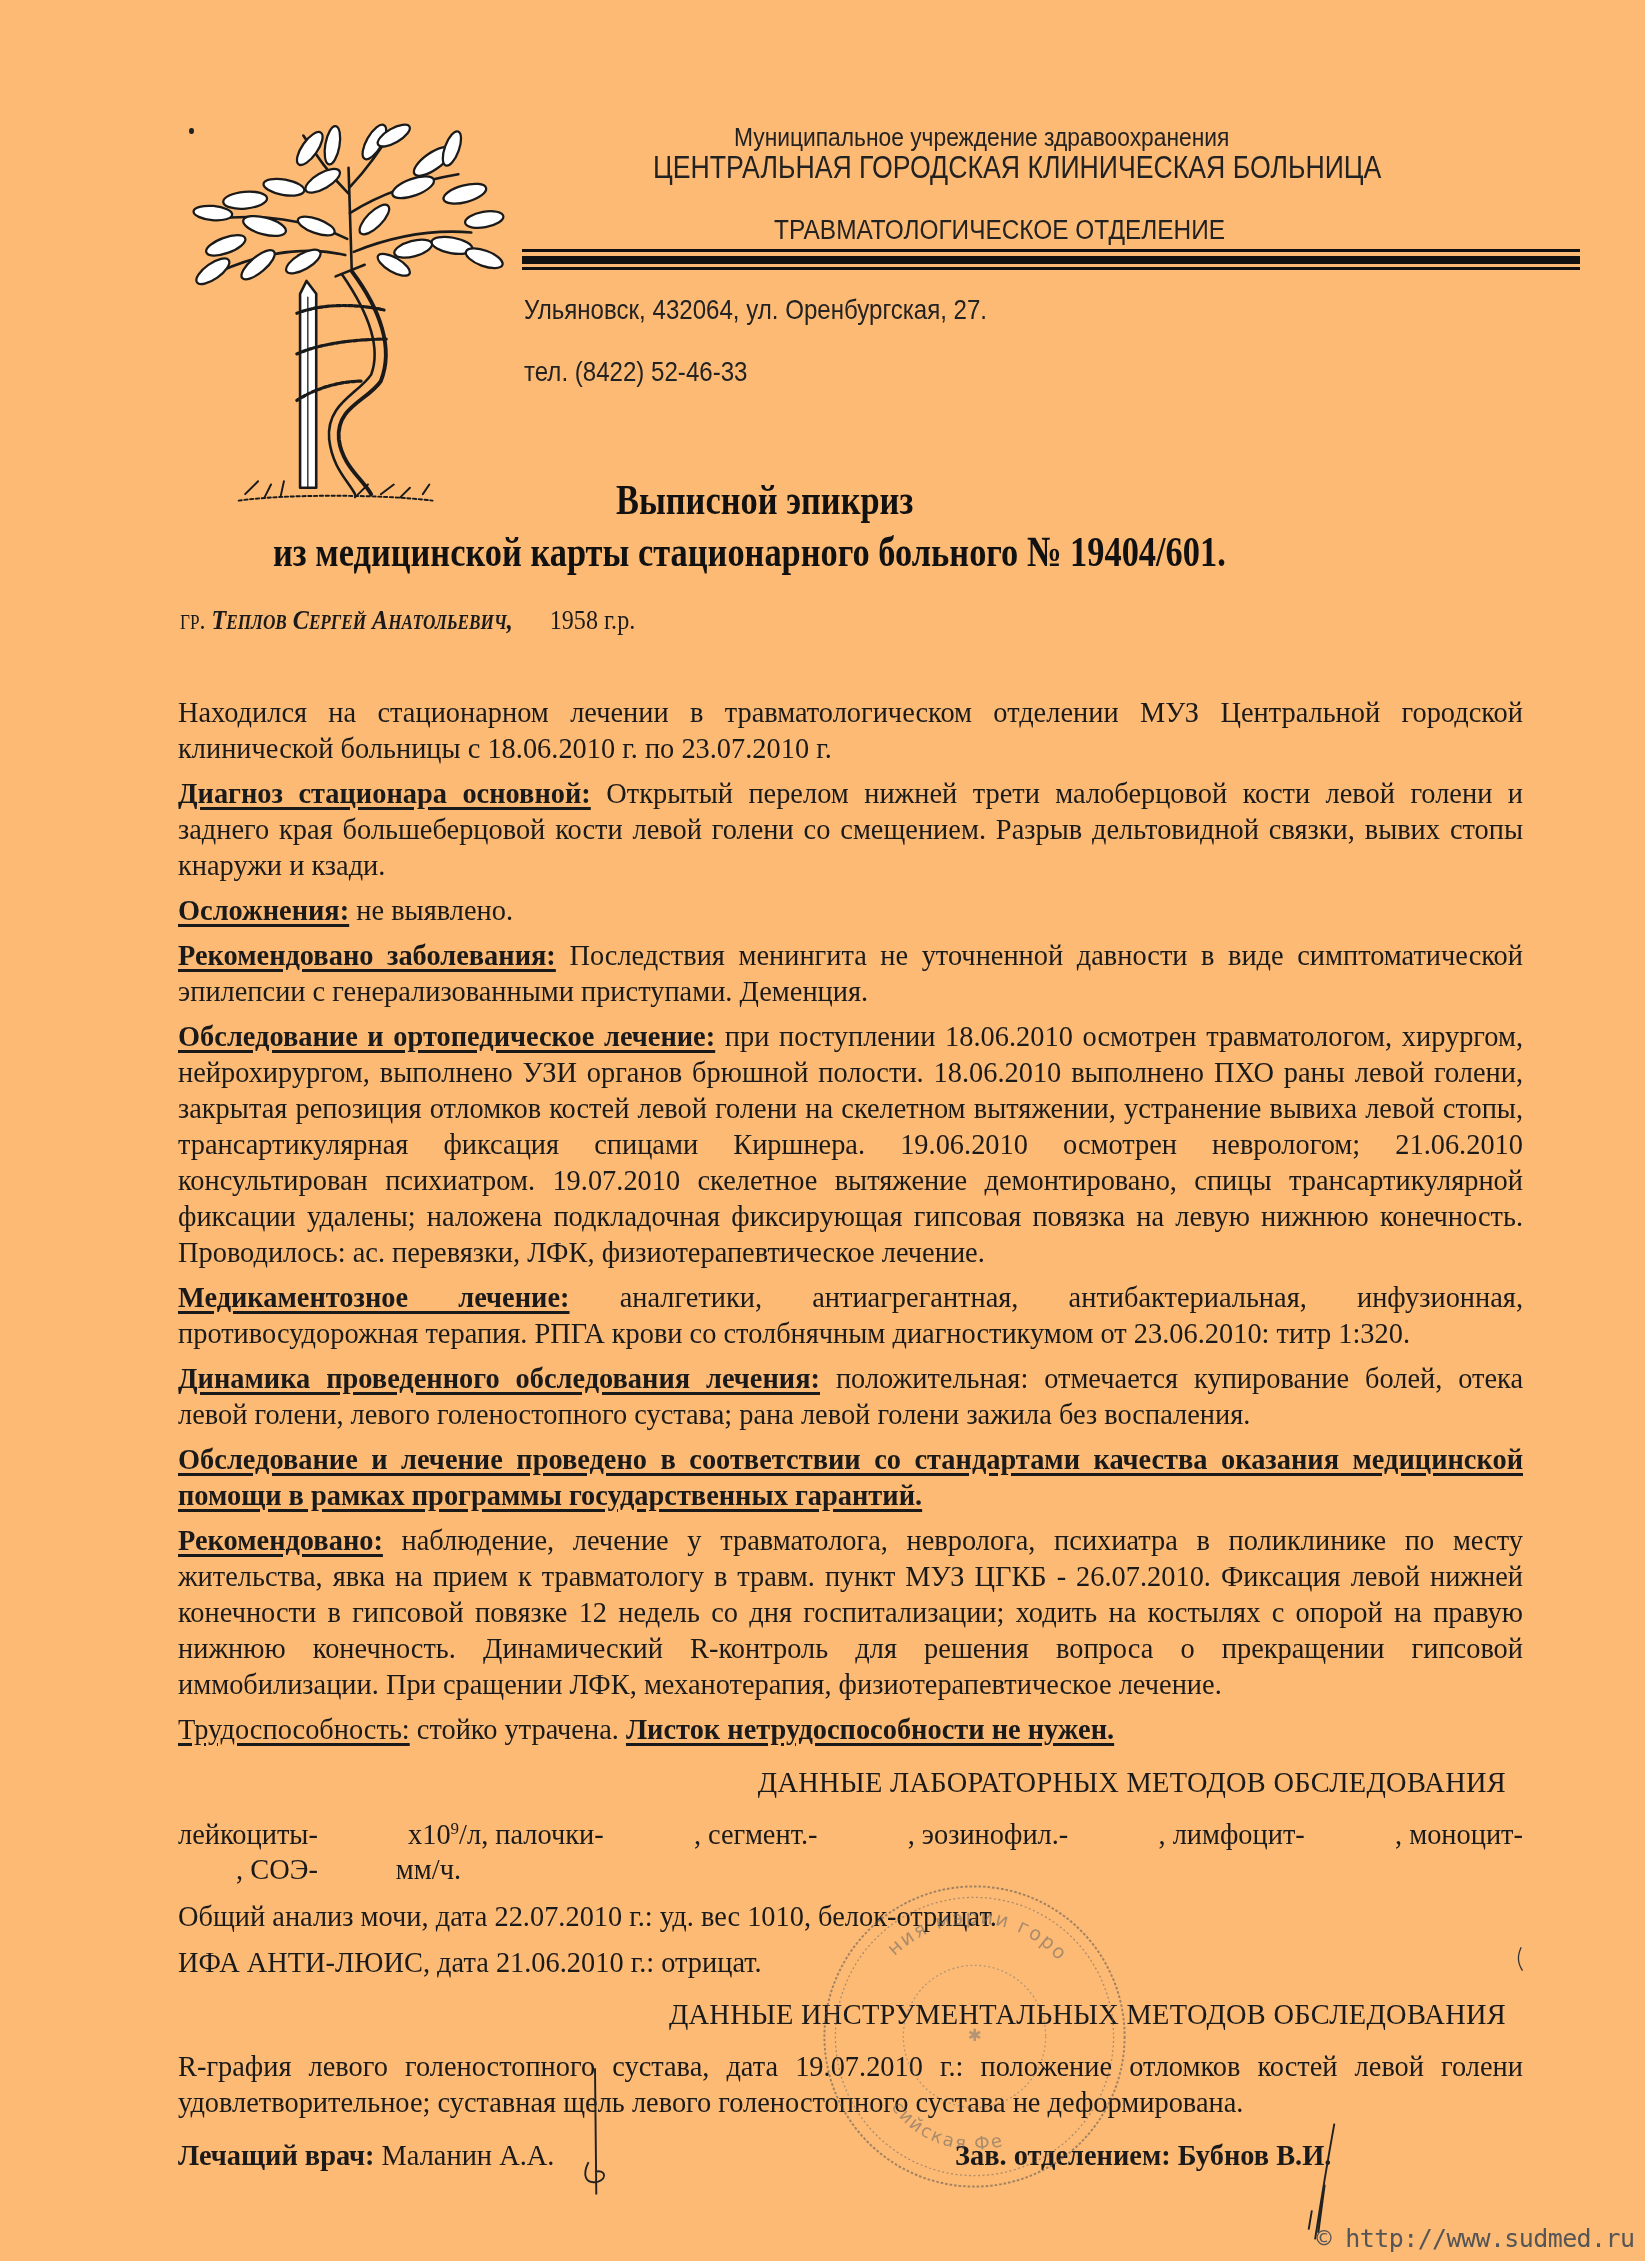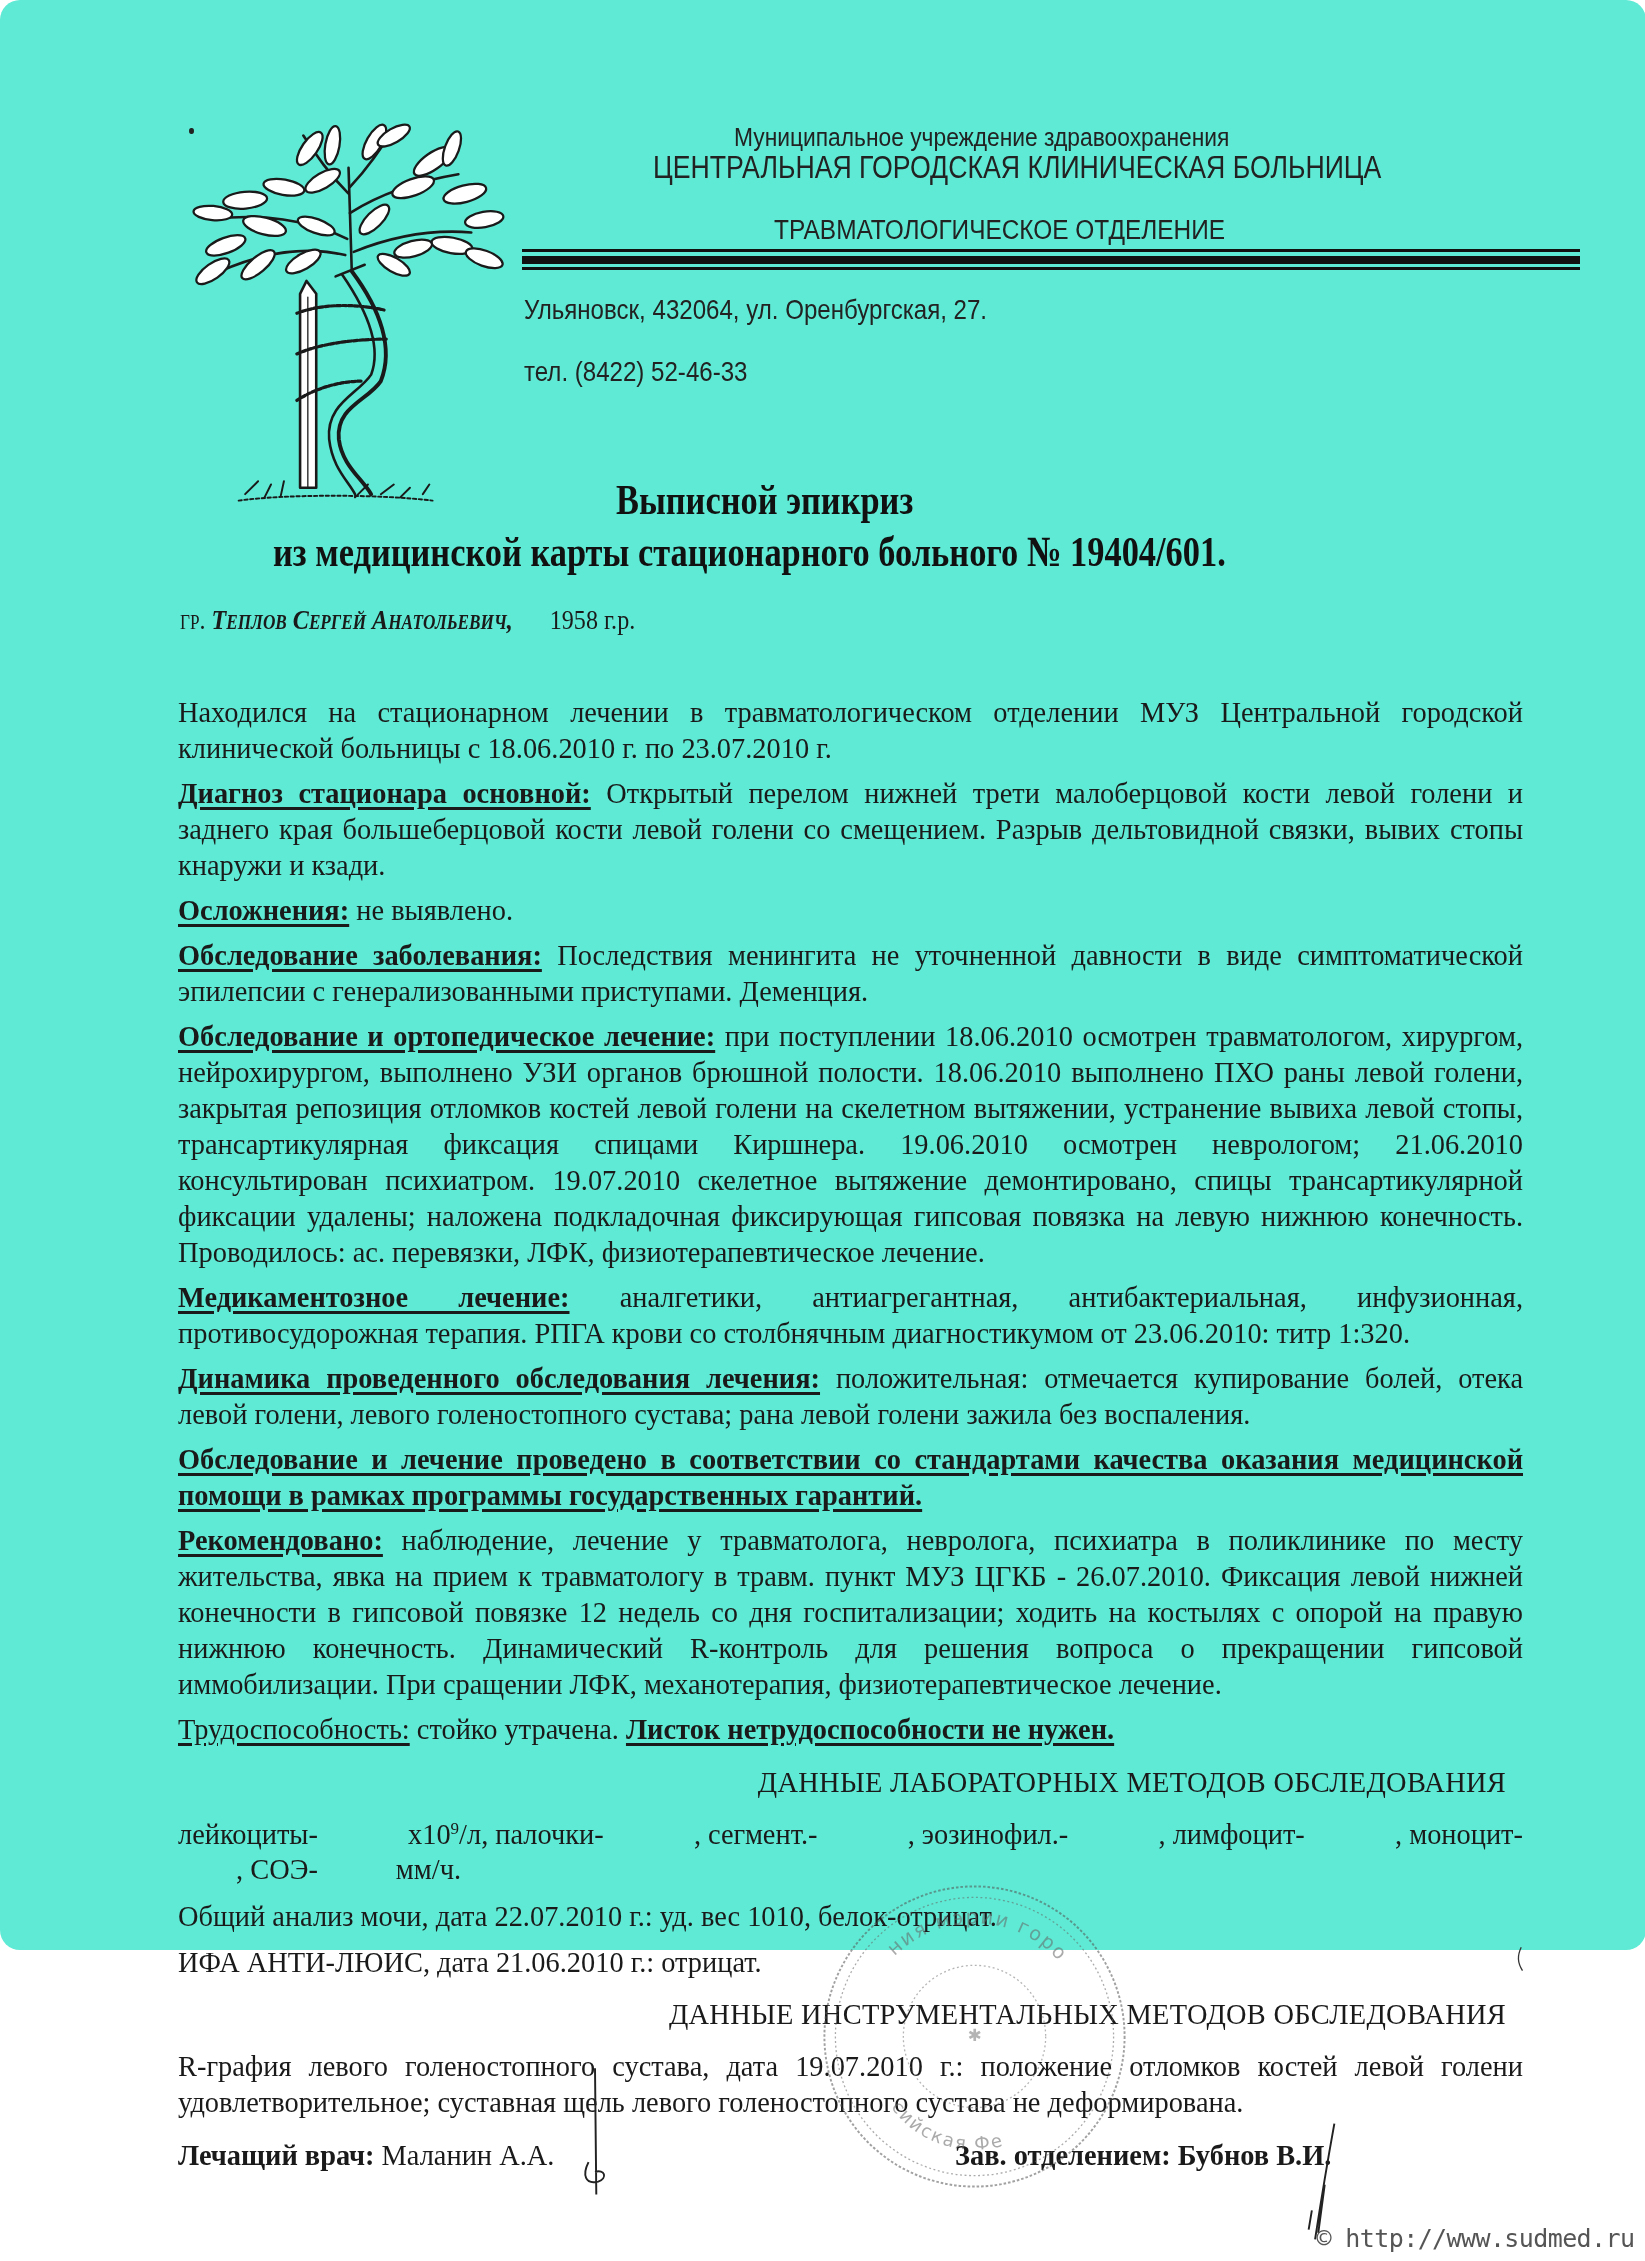--- a/index.html
+++ b/index.html
@@ -1,21 +1,21 @@
 <!DOCTYPE html>
 <html style="font-size:10.3px"><head>
 <meta charset="utf-8">
 <style>
   html, body { margin: 0; padding: 0; background: #ffffff; }
   body {
     width: 1646px; height: 2261px; position: relative; overflow: hidden;
     font-family: "Liberation Serif", "DejaVu Serif", serif;
     color: #1a1a1a;
   }
-  .page { position: absolute; left: 0; top: 0; width: 1646px; height: 1950px; background: #5eead4; border-radius: 20px; }
+  .page { position: absolute; left: 0; top: 0; width: 1646px; height: 2261px; background: #fdba74; }
 
   
   .logo { position: absolute; left: 187px; top: 116px; width: 336px; height: 388px; }
   .stray-dot { position: absolute; left: 189px; top: 128px; width: 4.5px; height: 5.8px; background:#222; border-radius: 50%; }
 
   .lh-sans { font-family: "Liberation Sans", "DejaVu Sans", sans-serif; color: #222; transform: scaleX(0.86); transform-origin: left top; white-space: nowrap; }
   .lh-org1 { position: absolute; left: 734px; top: 122px; font-size: 26.5px; }
   .lh-org2 { position: absolute; left: 653px; top: 150px; font-size: 31px; }
   .lh-dept { position: absolute; left: 774px; top: 213px; font-size: 28.4px; }
   .lh-rule { position: absolute; left: 522px; top: 249px; width: 1058px; height: 19.4px; }
@@ -155,21 +155,21 @@
 
     <p class="para">
       <span class="lbl">Диагноз стационара основной:</span><span> Открытый перелом нижней трети малоберцовой кости левой голени и заднего края большеберцовой кости левой голени со смещением. Разрыв дельтовидной связки, вывих стопы кнаружи и кзади.</span>
     </p>
 
     <p class="para">
       <span class="lbl">Осложнения:</span><span> не выявлено.</span>
     </p>
 
     <p class="para">
-      <span class="lbl">Обследование заболевания:</span><span> Последствия менингита не уточненной давности в виде симптоматической эпилепсии с генерализованными приступами. Деменция.</span>
+      <span class="lbl">Рекомендовано заболевания:</span><span> Последствия менингита не уточненной давности в виде симптоматической эпилепсии с генерализованными приступами. Деменция.</span>
     </p>
 
 
     <p class="para">
       <span class="lbl">Обследование и ортопедическое лечение:</span><span> при поступлении 18.06.2010 осмотрен травматологом, хирургом, нейрохирургом, выполнено УЗИ органов брюшной полости. 18.06.2010 выполнено ПХО раны левой голени, закрытая репозиция отломков костей левой голени на скелетном вытяжении, устранение вывиха левой стопы, трансартикулярная фиксация спицами Киршнера. 19.06.2010 осмотрен неврологом; 21.06.2010 консультирован психиатром. 19.07.2010 скелетное вытяжение демонтировано, спицы трансартикулярной фиксации удалены; наложена подкладочная фиксирующая гипсовая повязка на левую нижнюю конечность. Проводилось: ас. перевязки, ЛФК, физиотерапевтическое лечение.</span>
     </p>
 
     <p class="para">
       <span class="lbl">Медикаментозное лечение:</span><span> аналгетики, антиагрегантная, антибактериальная, инфузионная, противосудорожная терапия. РПГА крови со столбнячным диагностикумом от 23.06.2010: титр 1:320.</span>
     </p>

